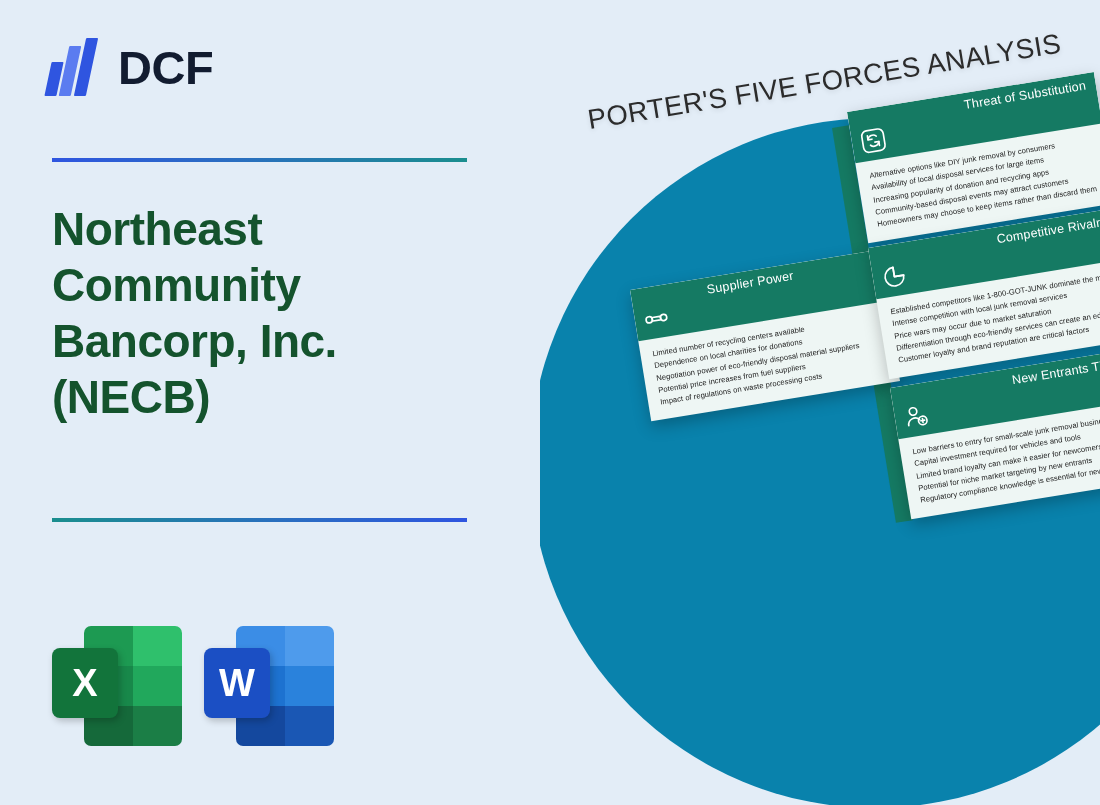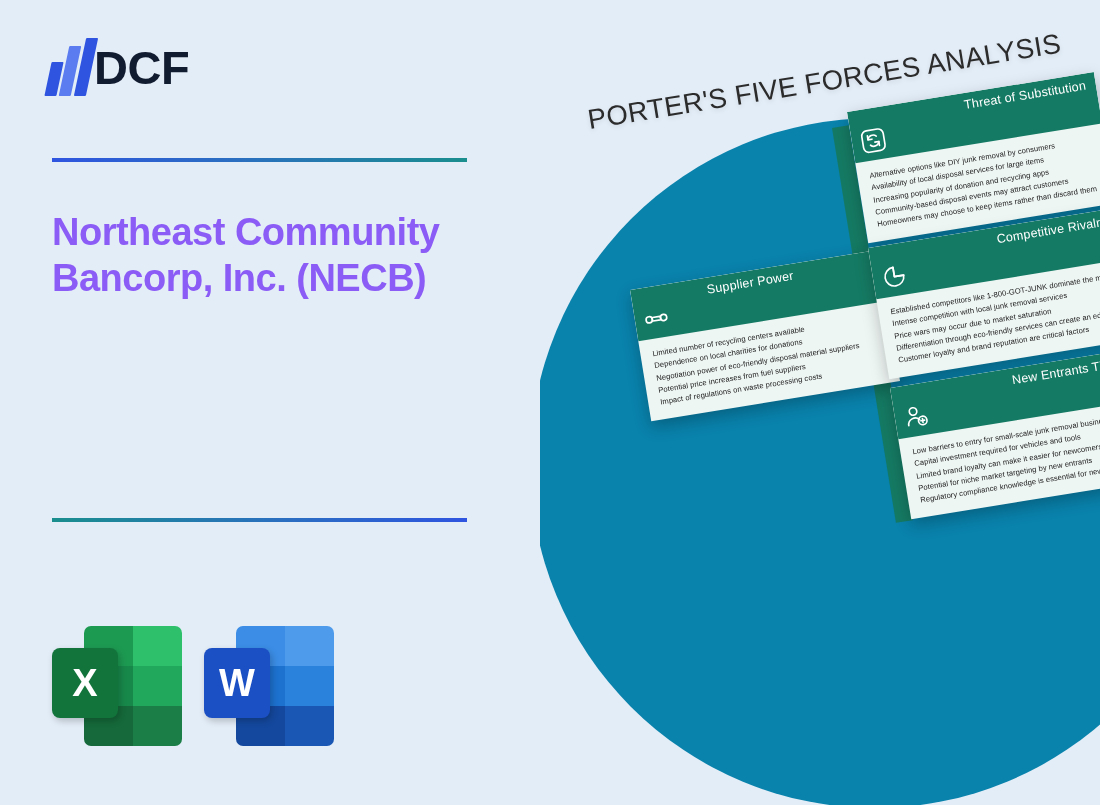--- a/index.html
+++ b/index.html
@@ -28,21 +28,21 @@
     height: 805px;
   }
 
   
   #brand {
     position: absolute;
     left: 48px;
     top: 38px;
     display: flex;
     align-items: center;
-    gap: 0;
+    gap: 24px;
   }
   #brand-mark {
     width: 46px;
     height: 58px;
     position: relative;
   }
   .bar {
     position: absolute;
     bottom: 0;
     width: 12px;
@@ -74,26 +74,26 @@
   }
   #rule-bottom {
     top: 518px;
     background: linear-gradient(90deg, #1a8e8e 0%, #2a6fc0 55%, #2f55e0 100%);
   }
 
   
   #company-title {
     position: absolute;
     left: 52px;
-    top: 209px;
+    top: 201px;
     width: 430px;
-    font-size: 38px;
+    font-size: 46px;
     line-height: 1.22;
     font-weight: 700;
-    color: #8b5cf6;
+    color: #14532d;
     letter-spacing: -0.5px;
   }
 
   
   #office-icons {
     position: absolute;
     left: 52px;
     top: 618px;
     display: flex;
     gap: 22px;

